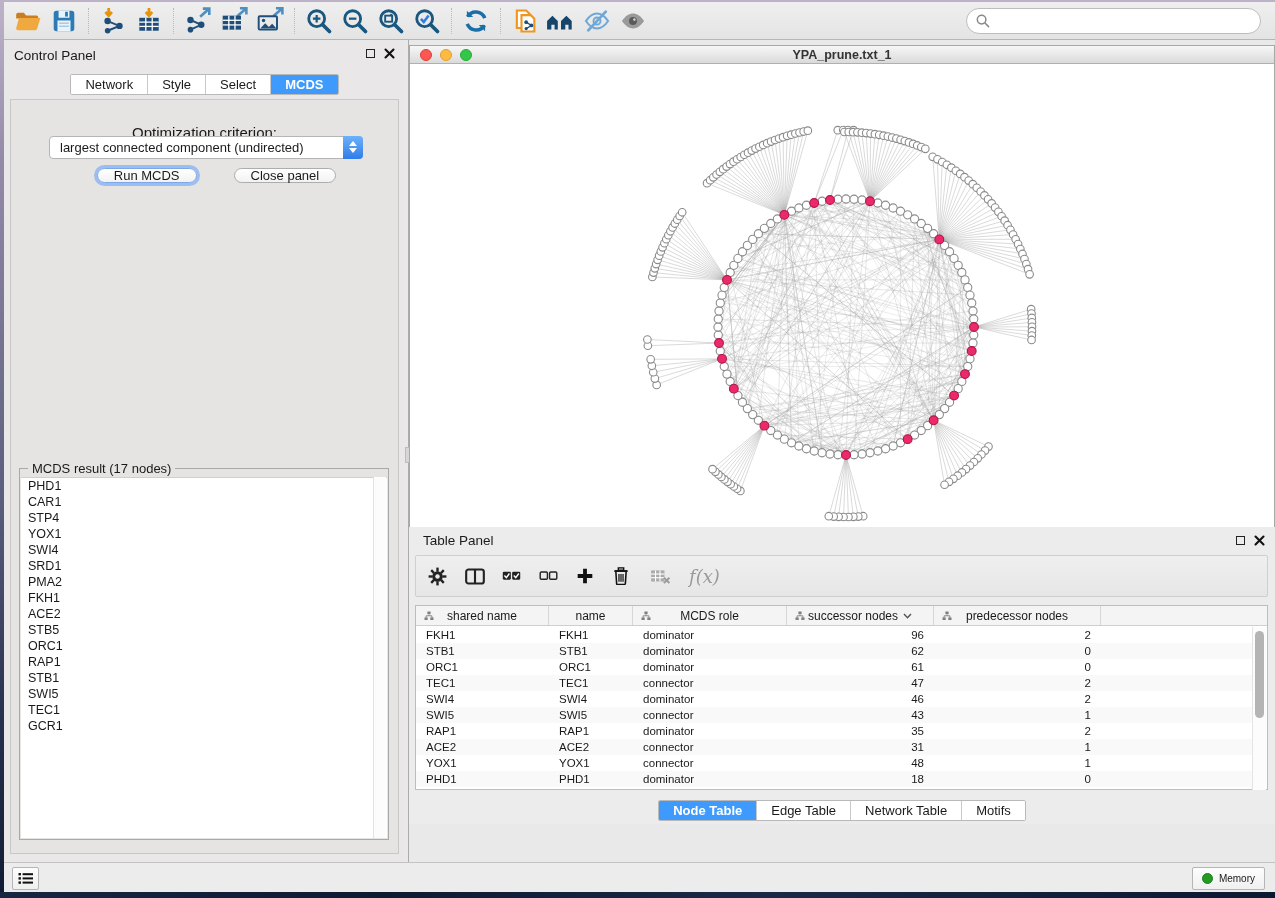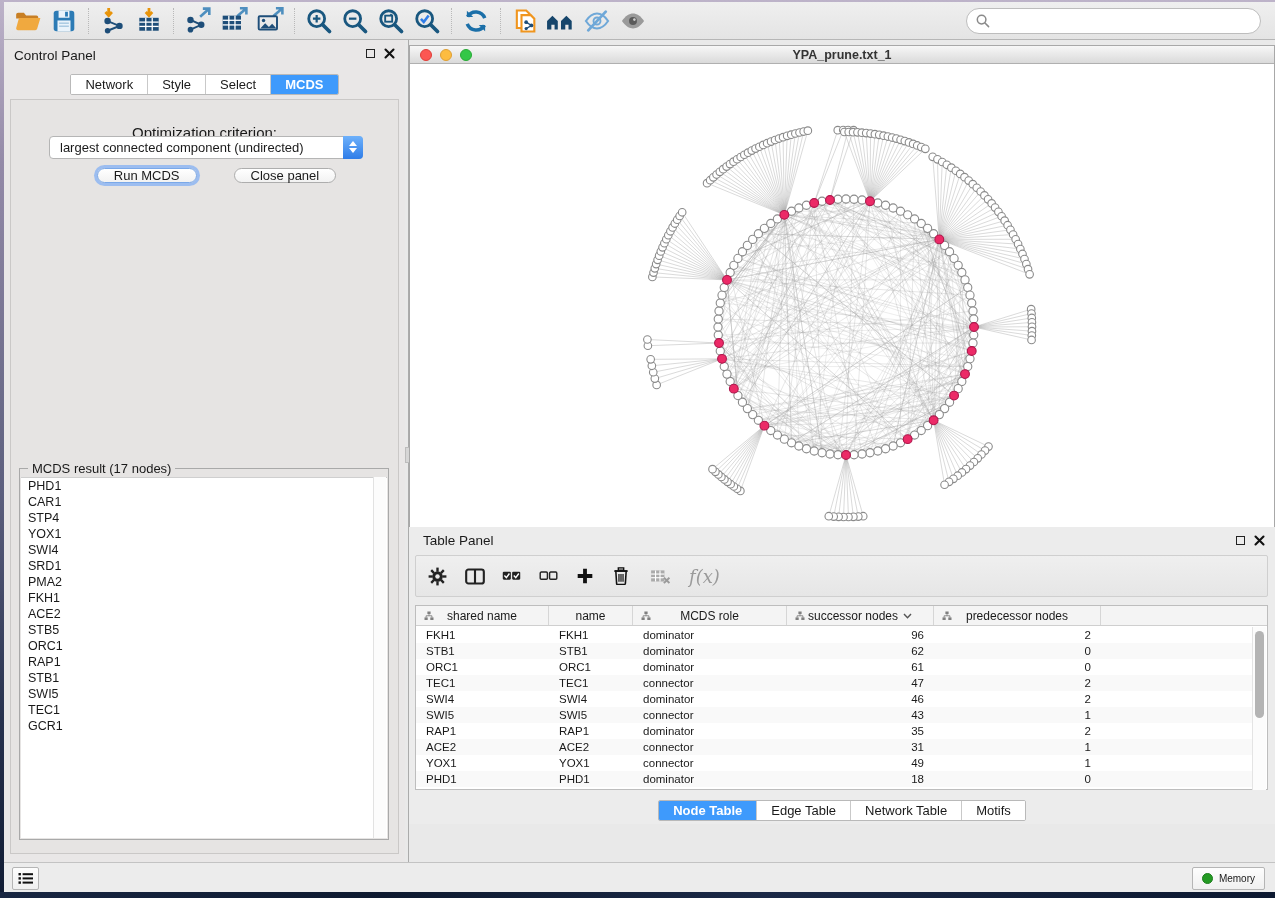--- a/index.html
+++ b/index.html
@@ -1216,21 +1216,21 @@
               <div class="tcell c0">ACE2</div>
               <div class="tcell c1">ACE2</div>
               <div class="tcell c2">connector</div>
               <div class="tcell c3 num">31</div>
               <div class="tcell c4 num">1</div>
             </div>
             <div class="trow">
               <div class="tcell c0">YOX1</div>
               <div class="tcell c1">YOX1</div>
               <div class="tcell c2">connector</div>
-              <div class="tcell c3 num">49</div>
+              <div class="tcell c3 num">48</div>
               <div class="tcell c4 num">1</div>
             </div>
             <div class="trow">
               <div class="tcell c0">PHD1</div>
               <div class="tcell c1">PHD1</div>
               <div class="tcell c2">dominator</div>
               <div class="tcell c3 num">18</div>
               <div class="tcell c4 num">0</div>
             </div>
           </div>

